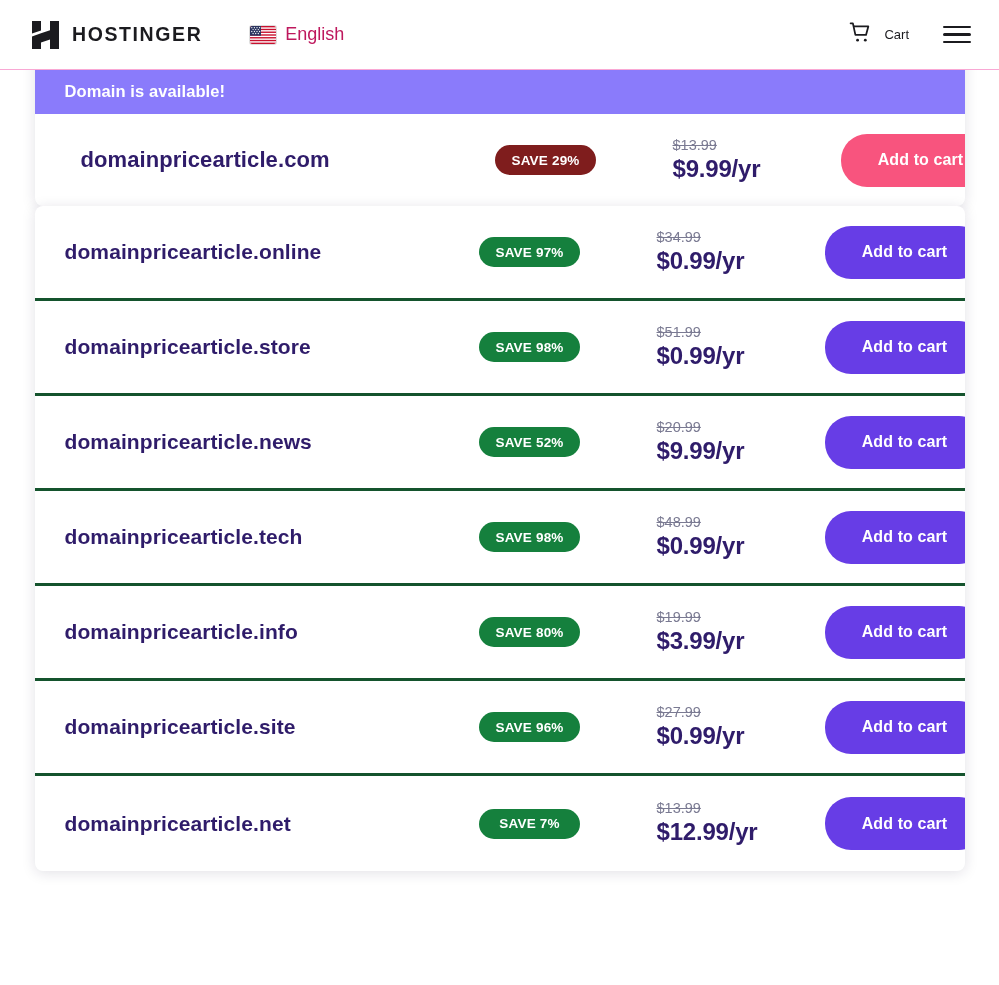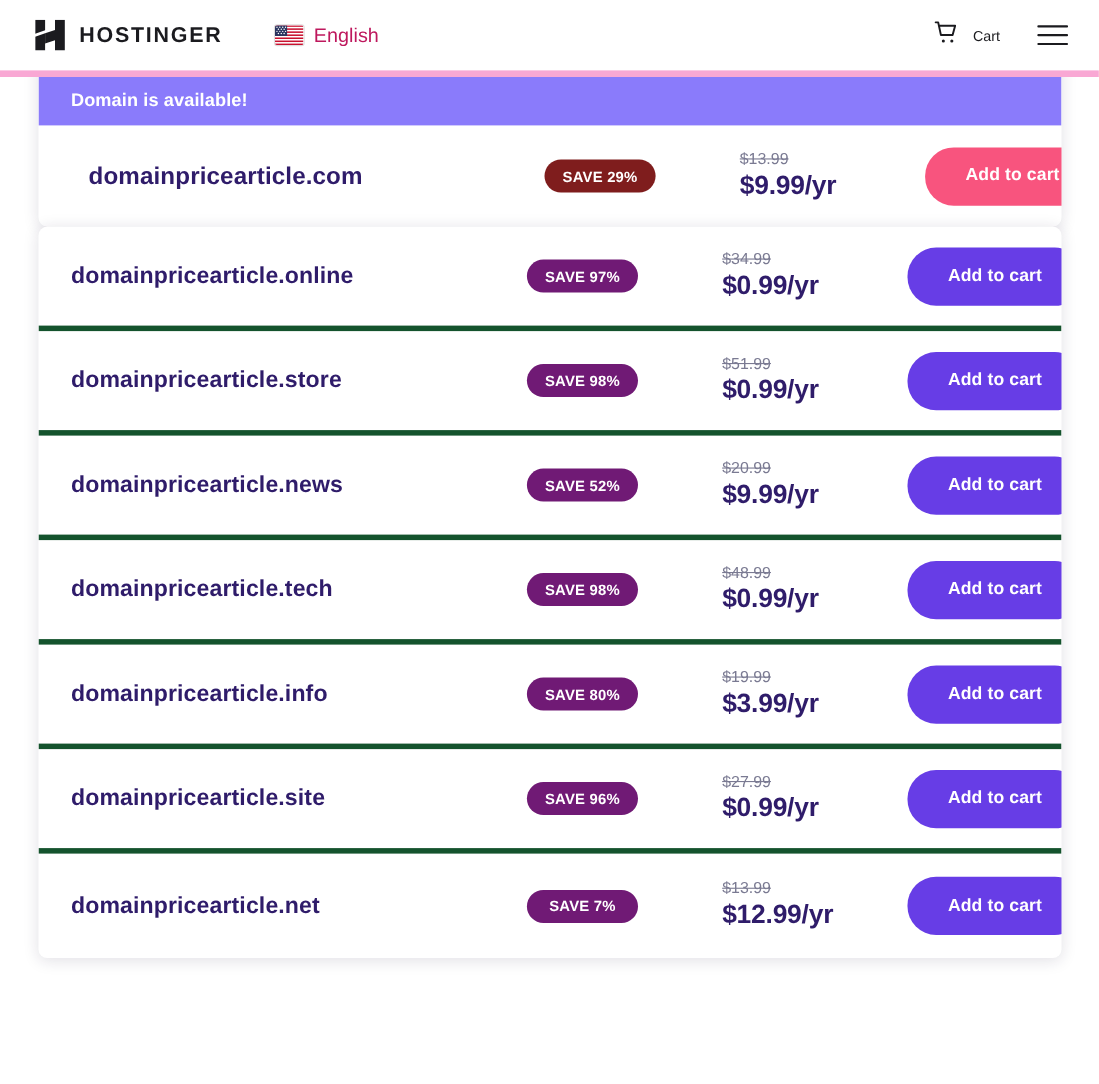--- a/index.html
+++ b/index.html
@@ -13,21 +13,21 @@
   }
 
   
   .site-header {
     position: relative;
     height: 70px;
     background: #ffffff;
     display: flex;
     align-items: center;
     padding: 0 28px 0 32px;
-    border-bottom: 6px solid #f9a8d4;
+    border-bottom: 1px solid #f9a8d4;
     z-index: 20;
   }
 
   .brand {
     display: flex;
     align-items: center;
     gap: 13px;
     cursor: pointer;
   }
   .brand-mark {
@@ -145,21 +145,21 @@
     background: #ffffff;
     border-radius: 8px;
     box-shadow: 0 2px 14px rgba(29, 20, 61, .13);
     overflow: hidden;
   }
   .option-row {
     display: flex;
     align-items: center;
     height: 95px;
     padding: 0 42px 0 30px;
-    border-bottom: 5px solid #14532d;
+    border-bottom: 3px solid #14532d;
   }
   .option-row:last-child { border-bottom: none; }
 
   
   .domain-name {
     color: #2f1c6a;
     font-size: 21px;
     font-weight: 700;
     letter-spacing: .1px;
     flex: 0 0 390px;
@@ -178,21 +178,21 @@
     height: 30px;
     min-width: 101px;
     padding: 0 16px;
     border-radius: 16px;
     color: #ffffff;
     font-size: 13.5px;
     font-weight: 700;
     letter-spacing: .2px;
     white-space: nowrap;
   }
-  .save-badge.purple { background: #701a75; }
+  .save-badge.purple { background: #15803d; }
   .save-badge.pink   { background: #7f1d1d; }
 
   .price-cell {
     flex: 0 0 220px;
     padding-left: 52px;
   }
   .price-old {
     color: #7a7a92;
     font-size: 14.5px;
     text-decoration: line-through;

